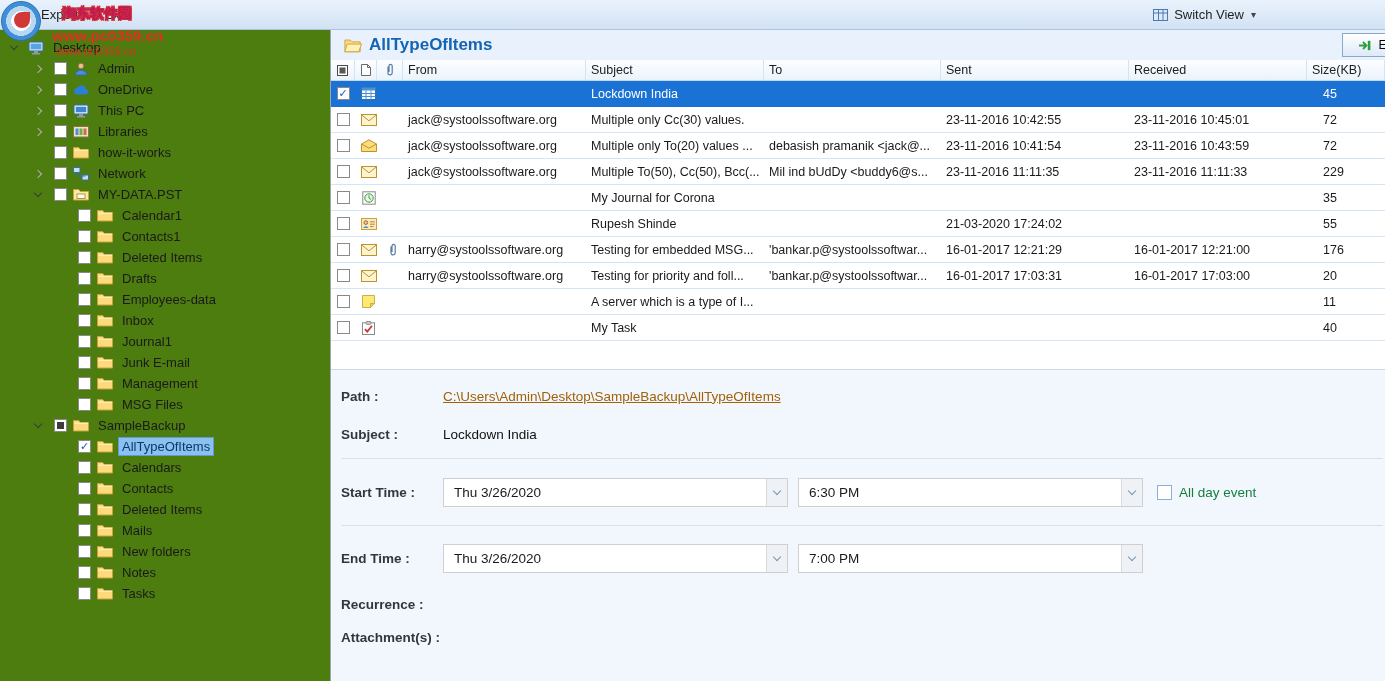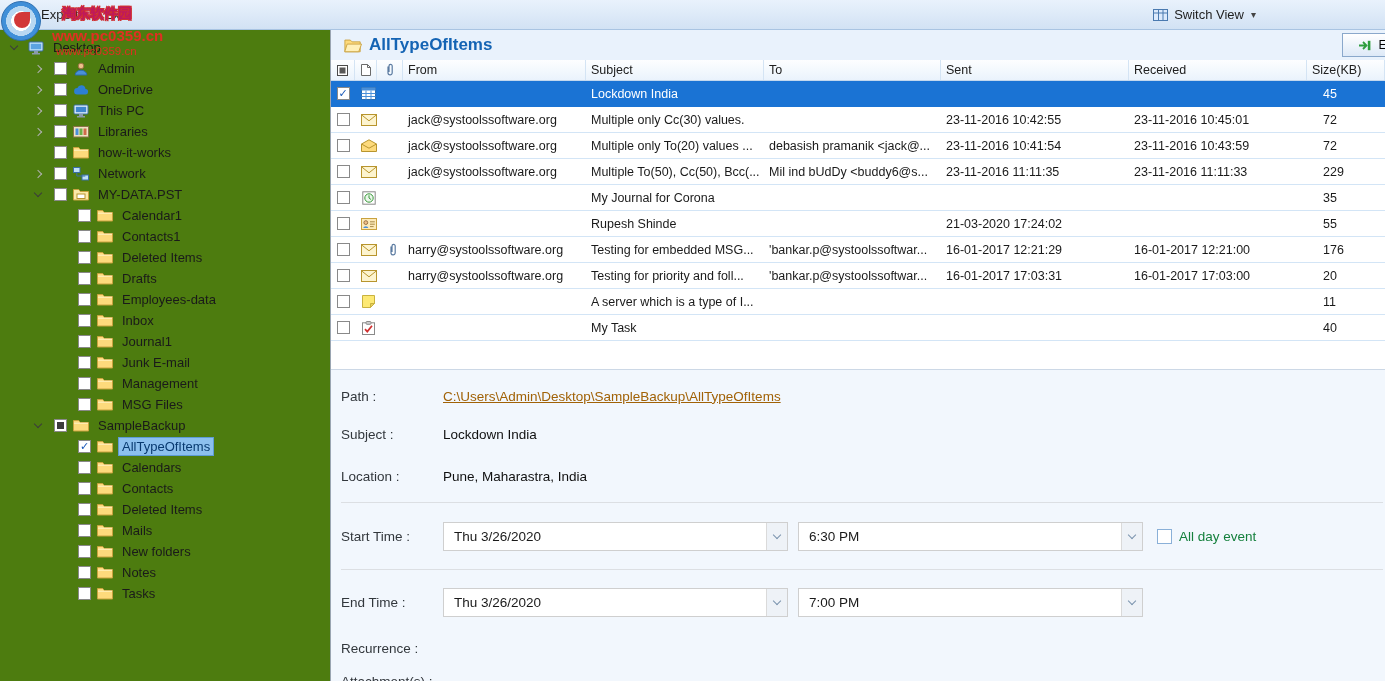--- a/index.html
+++ b/index.html
@@ -48,21 +48,21 @@
   .grid-row .icon-c { display: flex; justify-content: center; padding: 0; }
   .grid-row .cbc { display: flex; justify-content: center; padding: 0; }
   .grid-row .cbc .cb { margin-left: 0; }
   .grid-row .size-c { padding-left: 16px; }
   .grid-row.selected { background: #1a73d4; color: #fff; border-bottom-color: #1a73d4; }
   .filler { height: 28px; flex: none; background: #fff; }
 
   
   .details { flex: 1; background: #f2f7fd; border-top: 1px solid #ccd8e6; padding: 8px 0 0 10px; font-size: 13.5px; color: #32373c; overflow: hidden; }
   .d-row { display: flex; align-items: center; }
-  .d-label { width: 102px; flex: none; }
+  .d-label { width: 102px; flex: none; font-weight: bold; }
   .d-value { color: #101010; }
   .path-link { text-decoration: underline; color: #a16207; cursor: pointer; }
   .d-sep { height: 1px; background: #dcdfe3; margin: 4px 2px 4px 0; }
   .combo { width: 345px; height: 29px; flex: none; background: #fff; border: 1px solid #cfcfcf; display: flex; align-items: center; padding-left: 10px; position: relative; color: #1a1a1a; }
   .combo .dd { position: absolute; right: 0; top: 0; width: 21px; height: 100%; background: #eef2f7; border-left: 1px solid #dadada; display: flex; align-items: center; justify-content: center; }
   .chev-down { display: block; width: 6px; height: 6px; border-right: 1.5px solid #7a93ad; border-bottom: 1.5px solid #7a93ad; transform: rotate(45deg); margin-top: -3px; }
   .gap10 { width: 10px; flex: none; } .gap14 { width: 14px; flex: none; }
   .allday { display: flex; align-items: center; gap: 7px; }
   .cb2 { width: 15px; height: 15px; border: 1px solid #8ab0d8; background: #fff; flex: none; }
   .allday-label { color: #15803d; }
@@ -723,24 +723,20 @@
 
       <div class="details">
         <div class="d-row" style="height:36px">
           <span class="d-label">Path :</span>
           <a class="path-link">C:\Users\Admin\Desktop\SampleBackup\AllTypeOfItems</a>
         </div>
         <div class="d-row" style="height:40px">
           <span class="d-label">Subject :</span>
           <span class="d-value">Lockdown India</span>
         </div>
-        <div class="d-row" style="height:44px">
-          <span class="d-label">Location :</span>
-          <span class="d-value">Pune, Maharastra, India</span>
-        </div>
         <div class="d-sep"></div>
         <div class="d-row" style="height:58px">
           <span class="d-label">Start Time :</span>
           <div class="combo">
             <span>Thu 3/26/2020</span>
             <span class="dd">
                 <i class="chev-down"></i>
               </span>
           </div>
           <span class="gap10"></span>

